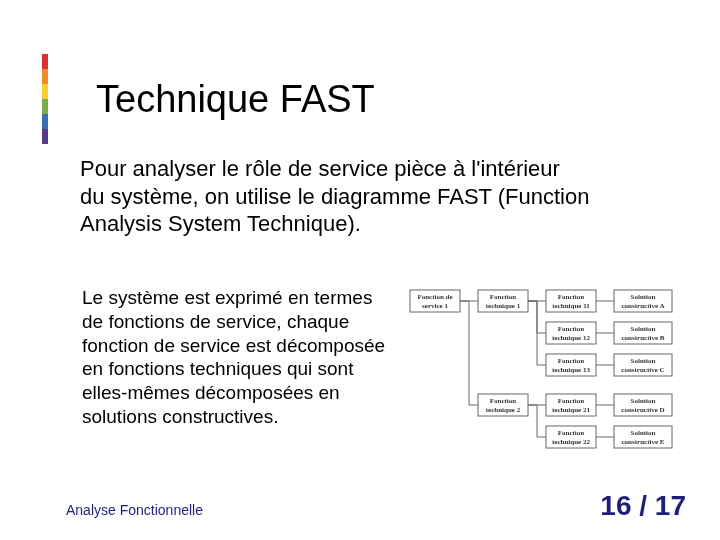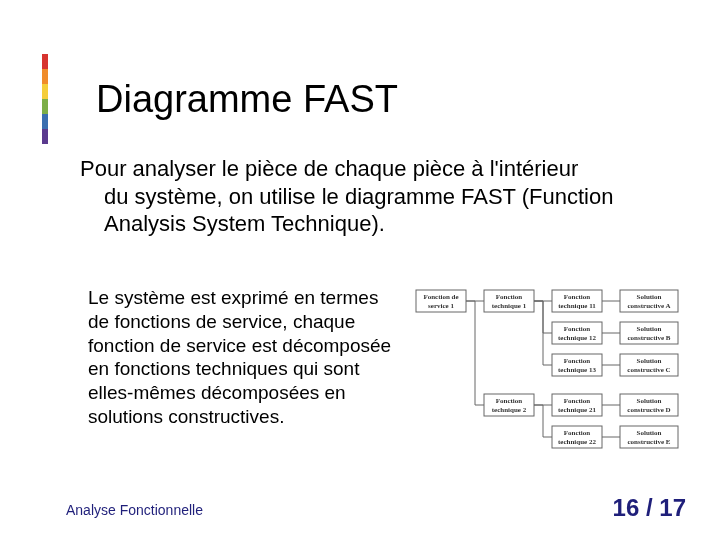--- a/index.html
+++ b/index.html
@@ -45,30 +45,28 @@
   .intro {
     position: absolute;
     left: 80px;
     top: 155px;
     width: 570px;
     font-size: 22px;
     line-height: 1.25;
   }
   .intro-indent {
     display: block;
-    margin-left: 24px;
   }
   .body-row {
     position: absolute;
     left: 82px;
     top: 286px;
     width: 600px;
     display: flex;
     align-items: flex-start;
-    justify-content: flex-end;
   }
   .body-text {
     width: 312px;
     font-size: 19px;
     line-height: 1.25;
   }
   .diagram {
     margin-left: 12px;
     width: 270px;
     font-weight: bold;
@@ -82,21 +80,21 @@
     left: 30px;
     bottom: 22px;
     font-size: 14px;
     color: #1f1f7a;
     margin-left: 36px;
   }
   .footer-right {
     position: absolute;
     right: 34px;
     bottom: 18px;
-    font-size: 24px;
+    font-size: 28px;
     font-weight: 700;
     color: #1f1f7a;
   }
   .dbox {
     fill: #fff;
     stroke: #666;
     stroke-width: 1;
   }
   .dtext {
     font-family: "Times New Roman", serif;
@@ -115,25 +113,25 @@
 
 <div class="title-wrap">
   <div class="accent-bar" id="accent-bar">
         <div class="seg" style="background: rgb(215, 52, 47);"></div>
         <div class="seg" style="background: rgb(240, 140, 42);"></div>
         <div class="seg" style="background: rgb(245, 206, 58);"></div>
         <div class="seg" style="background: rgb(124, 174, 71);"></div>
         <div class="seg" style="background: rgb(58, 111, 176);"></div>
         <div class="seg" style="background: rgb(90, 58, 142);"></div>
       </div>
-  <div class="title">Diagramme FAST</div>
+  <div class="title">Technique FAST</div>
 </div>
 
 <div class="intro">
-  <span>Pour analyser le pièce de chaque pièce à l'intérieur</span>
+  <span>Pour analyser le rôle de service pièce à l'intérieur</span>
   <span class="intro-indent">du système, on utilise le diagramme FAST (Function Analysis System Technique).</span>
 </div>
 
 <div class="body-row">
   <div class="body-text">Le système est exprimé en termes de fonctions de service, chaque fonction de service est décomposée en fonctions techniques qui sont elles-mêmes décomposées en solutions constructives.</div>
   <div class="diagram">
     <svg viewBox="0 0 270 170" id="diagram-svg">
           <rect x="4" y="4" width="50" height="22" class="dbox"></rect>
           <text x="29" y="13" text-anchor="middle" class="dtext">Fonction de</text>
           <text x="29" y="22" text-anchor="middle" class="dtext">service 1</text>

